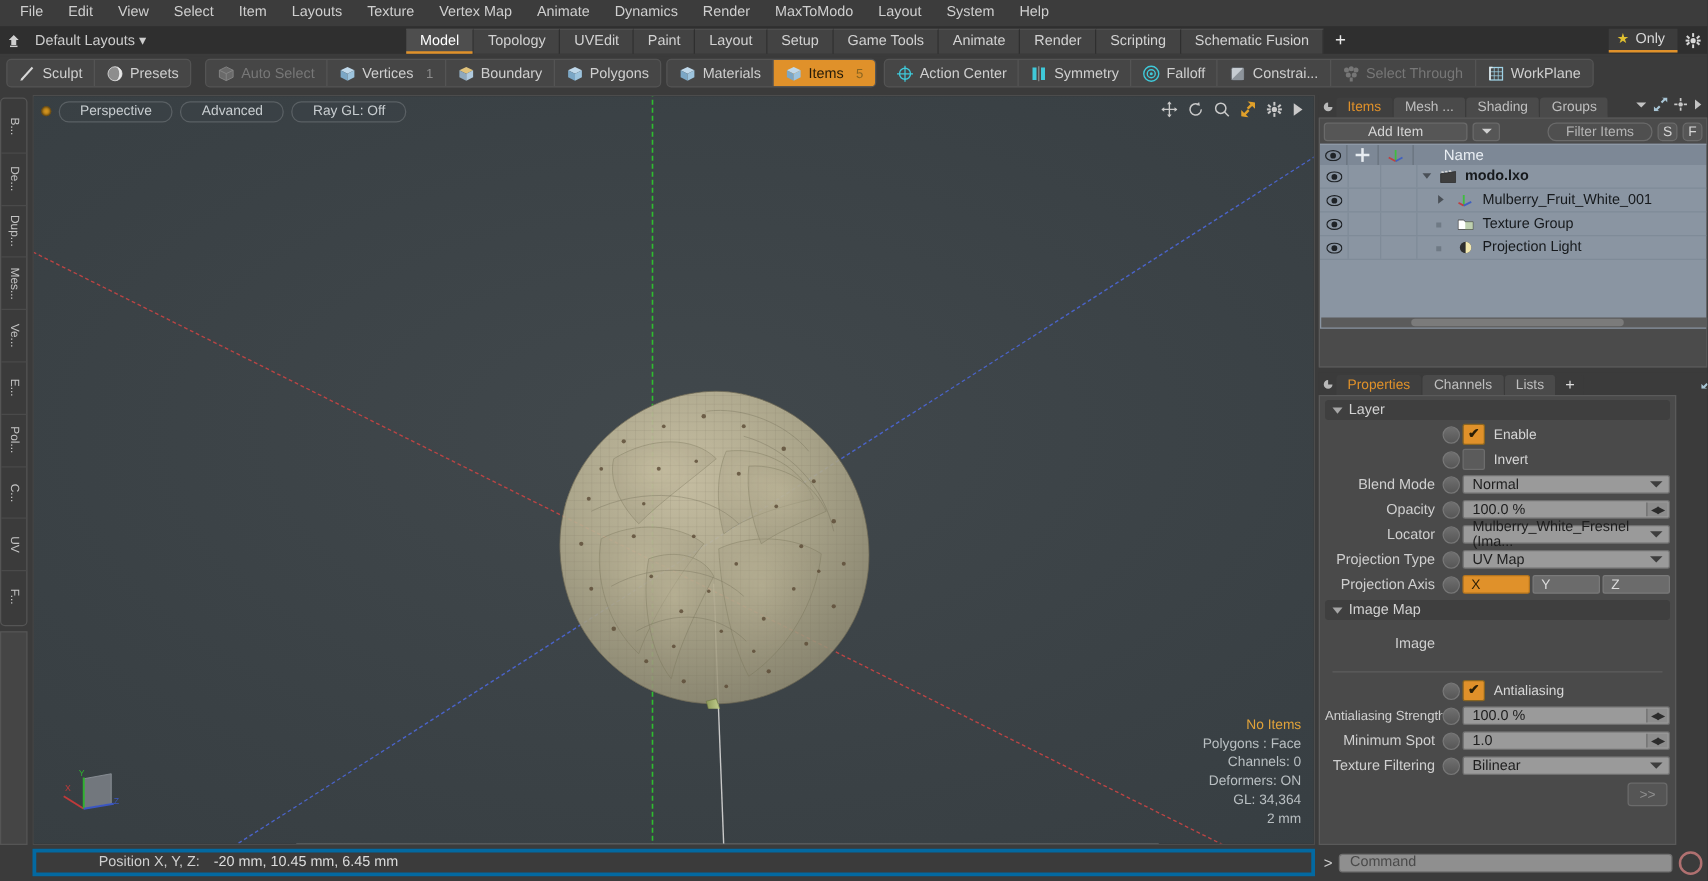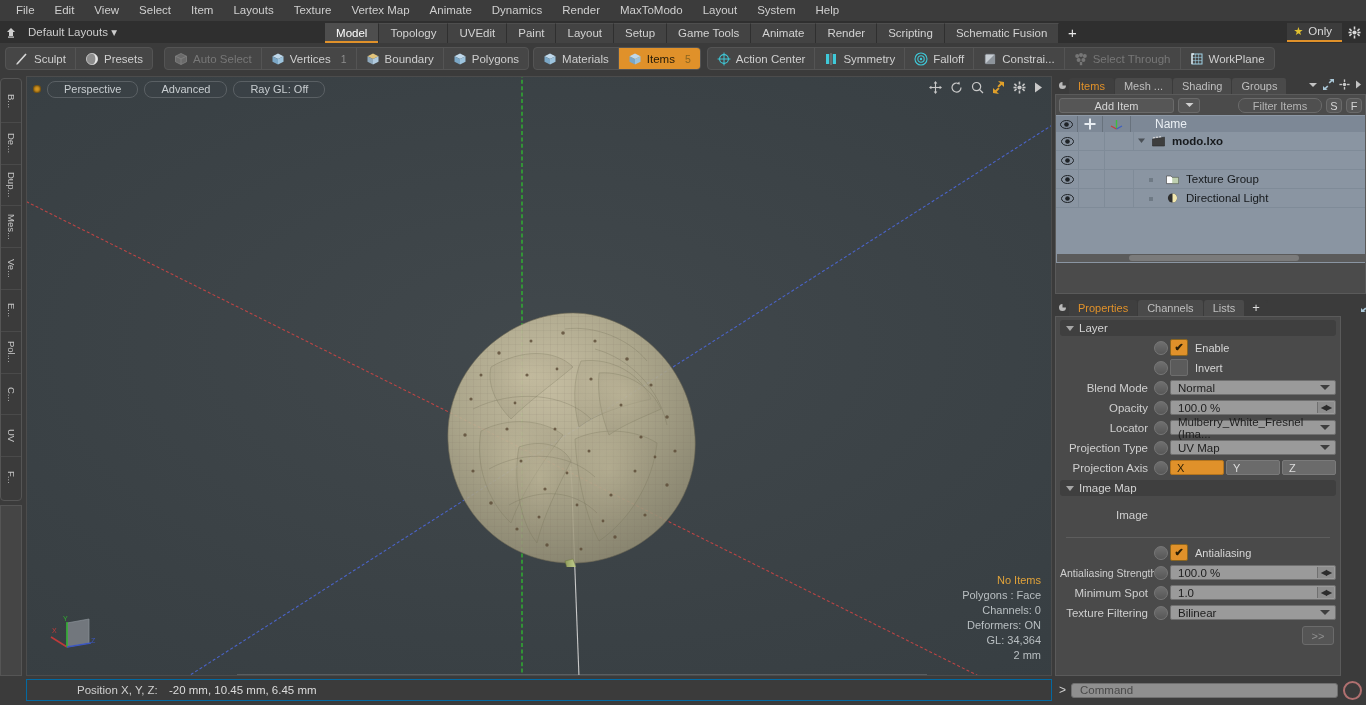--- a/index.html
+++ b/index.html
@@ -54,21 +54,21 @@
 
   .axis{position:absolute;left:0;top:0;width:100%;height:100%;pointer-events:none;}
   .stats{position:absolute;right:10px;bottom:12px;text-align:right;font-size:11px;color:#b9bfc2;line-height:15px;z-index:5;}
   .stats .hl{color:#e0a23a;}
   .gizmo{position:absolute;left:18px;bottom:16px;width:60px;height:50px;z-index:5;}
 
   
   .fruit{position:absolute;left:418px;top:232px;width:256px;height:258px;z-index:3;}
 
   
-  .statusline{position:absolute;left:26px;top:679px;width:1026px;height:22px;background:#3b3b3b;border:1px solid #0369a1;box-sizing:border-box;display:flex;align-items:center;}
+  .statusline{position:absolute;left:26px;top:679px;width:1026px;height:22px;background:#3b3b3b;border:3px solid #0369a1;box-sizing:border-box;display:flex;align-items:center;}
   .statusline .sl-box{margin-left:50px;color:#cfcfcf;font-size:11.5px;}
   .sl-lab{color:#cfcfcf;}
   .sl-val{color:#dcdcdc;margin-left:8px;}
 
   
   .rpanel{position:absolute;left:1055px;top:76px;width:311px;height:600px;}
   .ptabrow{display:flex;align-items:flex-end;height:18px;background:#3b3b3b;}
   .pdot{width:14px;height:18px;display:flex;align-items:center;justify-content:center;}
   .ptab{height:16px;line-height:16px;padding:0 9px;font-size:11px;color:#bfbfbf;background:#4a4a4a;border-right:1px solid #3b3b3b;border-top-left-radius:3px;border-top-right-radius:3px;white-space:nowrap;}
   .ptab.sel{background:#3f3f3f;color:#e0912a;}
@@ -660,20 +660,33 @@
           </div>
           <div class="irow">
             <div class="c-eye">
               <svg width="13" height="9" viewBox="0 0 13 9">
                 <ellipse cx="6.5" cy="4.5" rx="6" ry="4" fill="none" stroke="#1f2327" stroke-width="1"></ellipse>
                 <circle cx="6.5" cy="4.5" r="2.3" fill="#1f2327"></circle>
               </svg>
             </div>
             <div class="c-b"></div>
             <div class="c-c"></div>
+            <div class="c-name">
+              <span style="display: inline-block; width: 22px; color: rgb(61, 67, 72); font-size: 9px;"><span style="display:inline-block;margin-left:11px;"><svg width="9" height="9" viewBox="0 0 9 9">
+                    <path d="M2.5 1 L2.5 8 L7 4.5 Z" fill="#4a5057"></path>
+                  </svg></span></span>
+              <span style="display: inline-flex; align-items: center; margin: 0px 3px;">
+                <svg width="13" height="12" viewBox="0 0 13 12">
+                  <line x1="5" y1="10.5" x2="5" y2="2" stroke="#3fbd3f" stroke-width="1.5"></line>
+                  <line x1="5" y1="10.5" x2="0.8" y2="8.2" stroke="#c04040" stroke-width="1.5"></line>
+                  <line x1="5" y1="10.5" x2="11" y2="7.5" stroke="#4060c0" stroke-width="1.5"></line>
+                </svg>
+              </span>
+              <span>Mulberry_Fruit_White_001</span>
+            </div>
           </div>
           <div class="irow">
             <div class="c-eye">
               <svg width="13" height="9" viewBox="0 0 13 9">
                 <ellipse cx="6.5" cy="4.5" rx="6" ry="4" fill="none" stroke="#1f2327" stroke-width="1"></ellipse>
                 <circle cx="6.5" cy="4.5" r="2.3" fill="#1f2327"></circle>
               </svg>
             </div>
             <div class="c-b"></div>
             <div class="c-c"></div>
@@ -698,21 +711,21 @@
             <div class="c-b"></div>
             <div class="c-c"></div>
             <div class="c-name">
               <span style="display: inline-block; width: 22px; color: rgb(61, 67, 72); font-size: 9px;"><span style="display:inline-block;margin-left:12px;width:4px;height:4px;background:#6f7a85;"></span></span>
               <span style="display: inline-flex; align-items: center; margin: 0px 3px;">
                 <svg width="13" height="12" viewBox="0 0 13 12">
                   <circle cx="6.5" cy="6" r="4.6" fill="#2e2e2e"></circle>
                   <path d="M6.5 1.4 A4.6 4.6 0 0 1 6.5 10.6 Z" fill="#f2e8b0"></path>
                 </svg>
               </span>
-              <span>Directional Light</span>
+              <span>Projection Light</span>
             </div>
           </div>
           <div class="scroll-h">
             <i></i>
           </div>
       </div>
     </div>
 
     <div class="propwrap">
       <div class="ptabrow">

